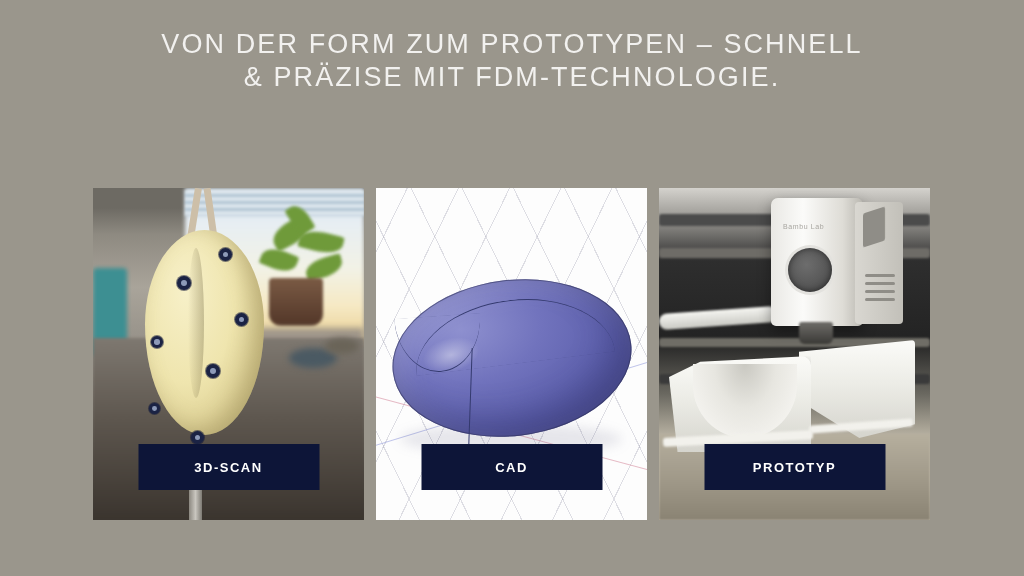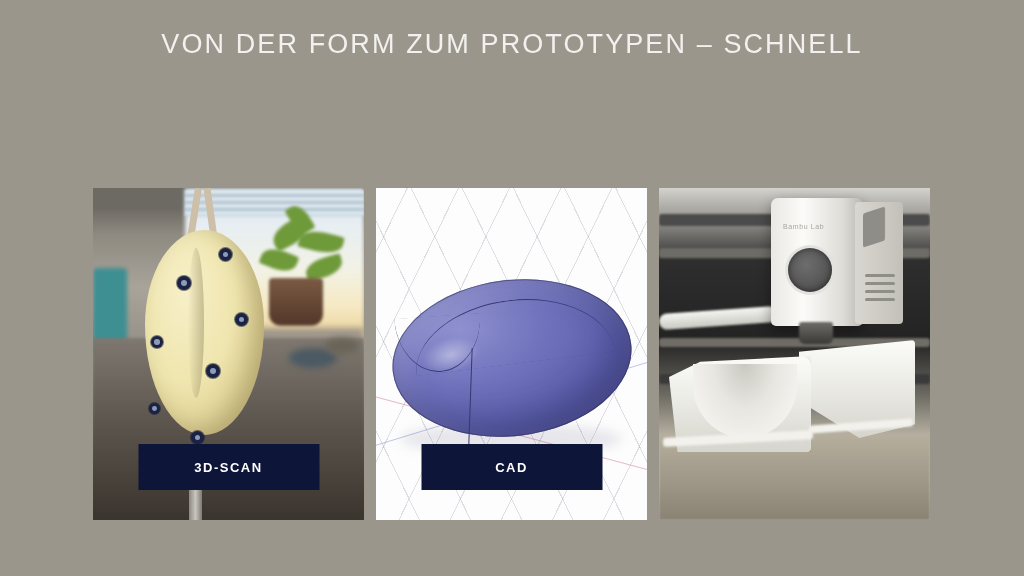--- a/index.html
+++ b/index.html
@@ -301,20 +301,21 @@
     background:#f2f1ec; filter:blur(1px); border-radius:3px;
   }
 </style>
 </head>
 <body>
 
 <div class="slide">
 
   <div class="title-block">
     <div class="title-line">VON DER FORM ZUM PROTOTYPEN – SCHNELL</div>
+    <div class="title-line">&amp; PRÄZISE MIT FDM-TECHNOLOGIE.</div>
   </div>
 
   <div class="cards">
 
     <div class="card">
       <div class="scene">
         <div class="c1-bg"></div>
         <div class="c1-window"></div>
         <div class="c1-blind"></div>
         <div class="c1-leaf" style="left:178px;top:34px;width:40px;height:22px;transform:rotate(-28deg);"></div>
@@ -386,16 +387,19 @@
         <div class="c3-vent" style="left:206px;top:102px;width:30px;height:3px;"></div>
         <div class="c3-vent" style="left:206px;top:110px;width:30px;height:3px;"></div>
         <div class="c3-nozzle"></div>
         <div class="c3-plate"></div>
         <div class="c3-part c3-part-b"></div>
         <div class="c3-part c3-part-a"></div>
         <div class="c3-scoop"></div>
         <div class="c3-brim" style="left:4px;top:246px;width:150px;height:9px;transform:rotate(-3deg);"></div>
         <div class="c3-brim" style="left:150px;top:234px;width:104px;height:8px;transform:rotate(-4deg);"></div>
       </div>
+      <div class="label-band">
+        <span class="label-text">PROTOTYP</span>
+      </div>
     </div>
 
   </div>
 </div>
 
 </body></html>

